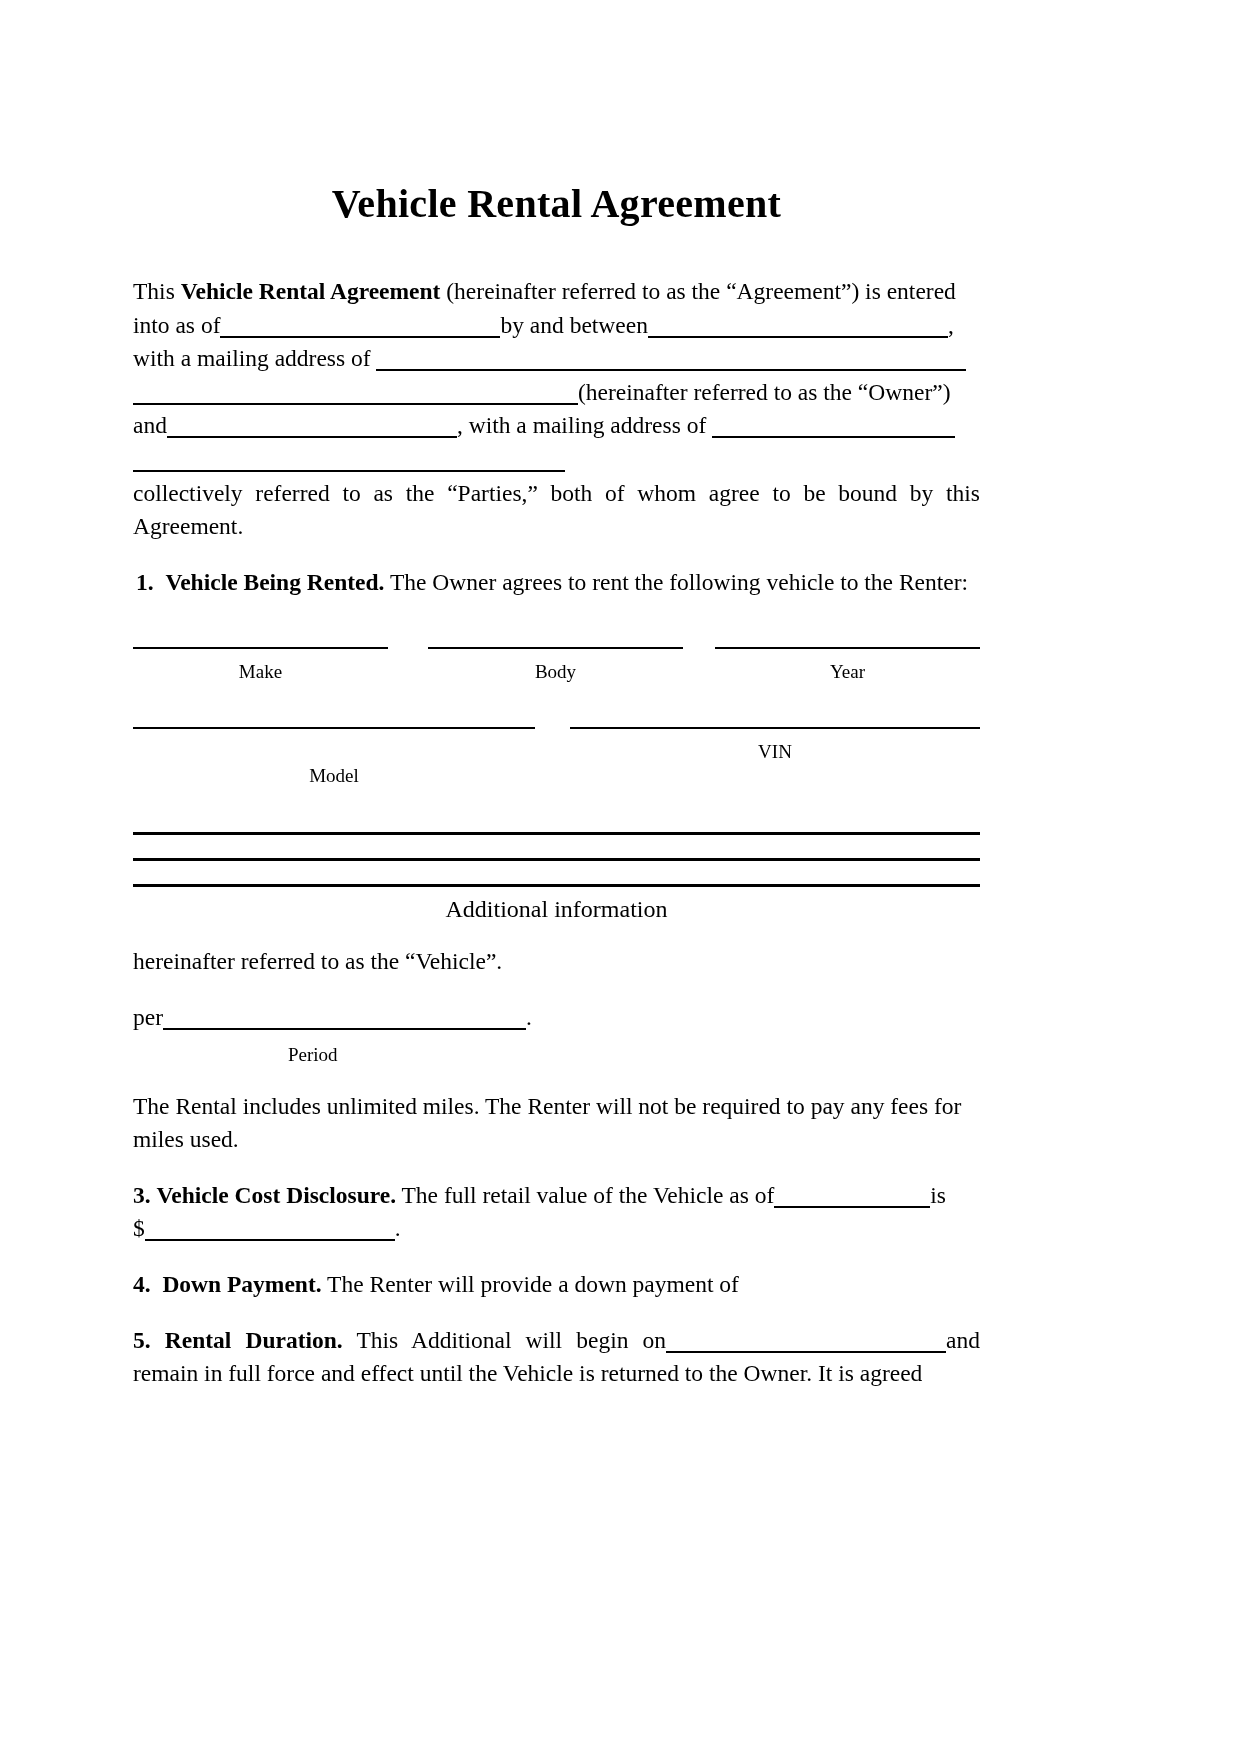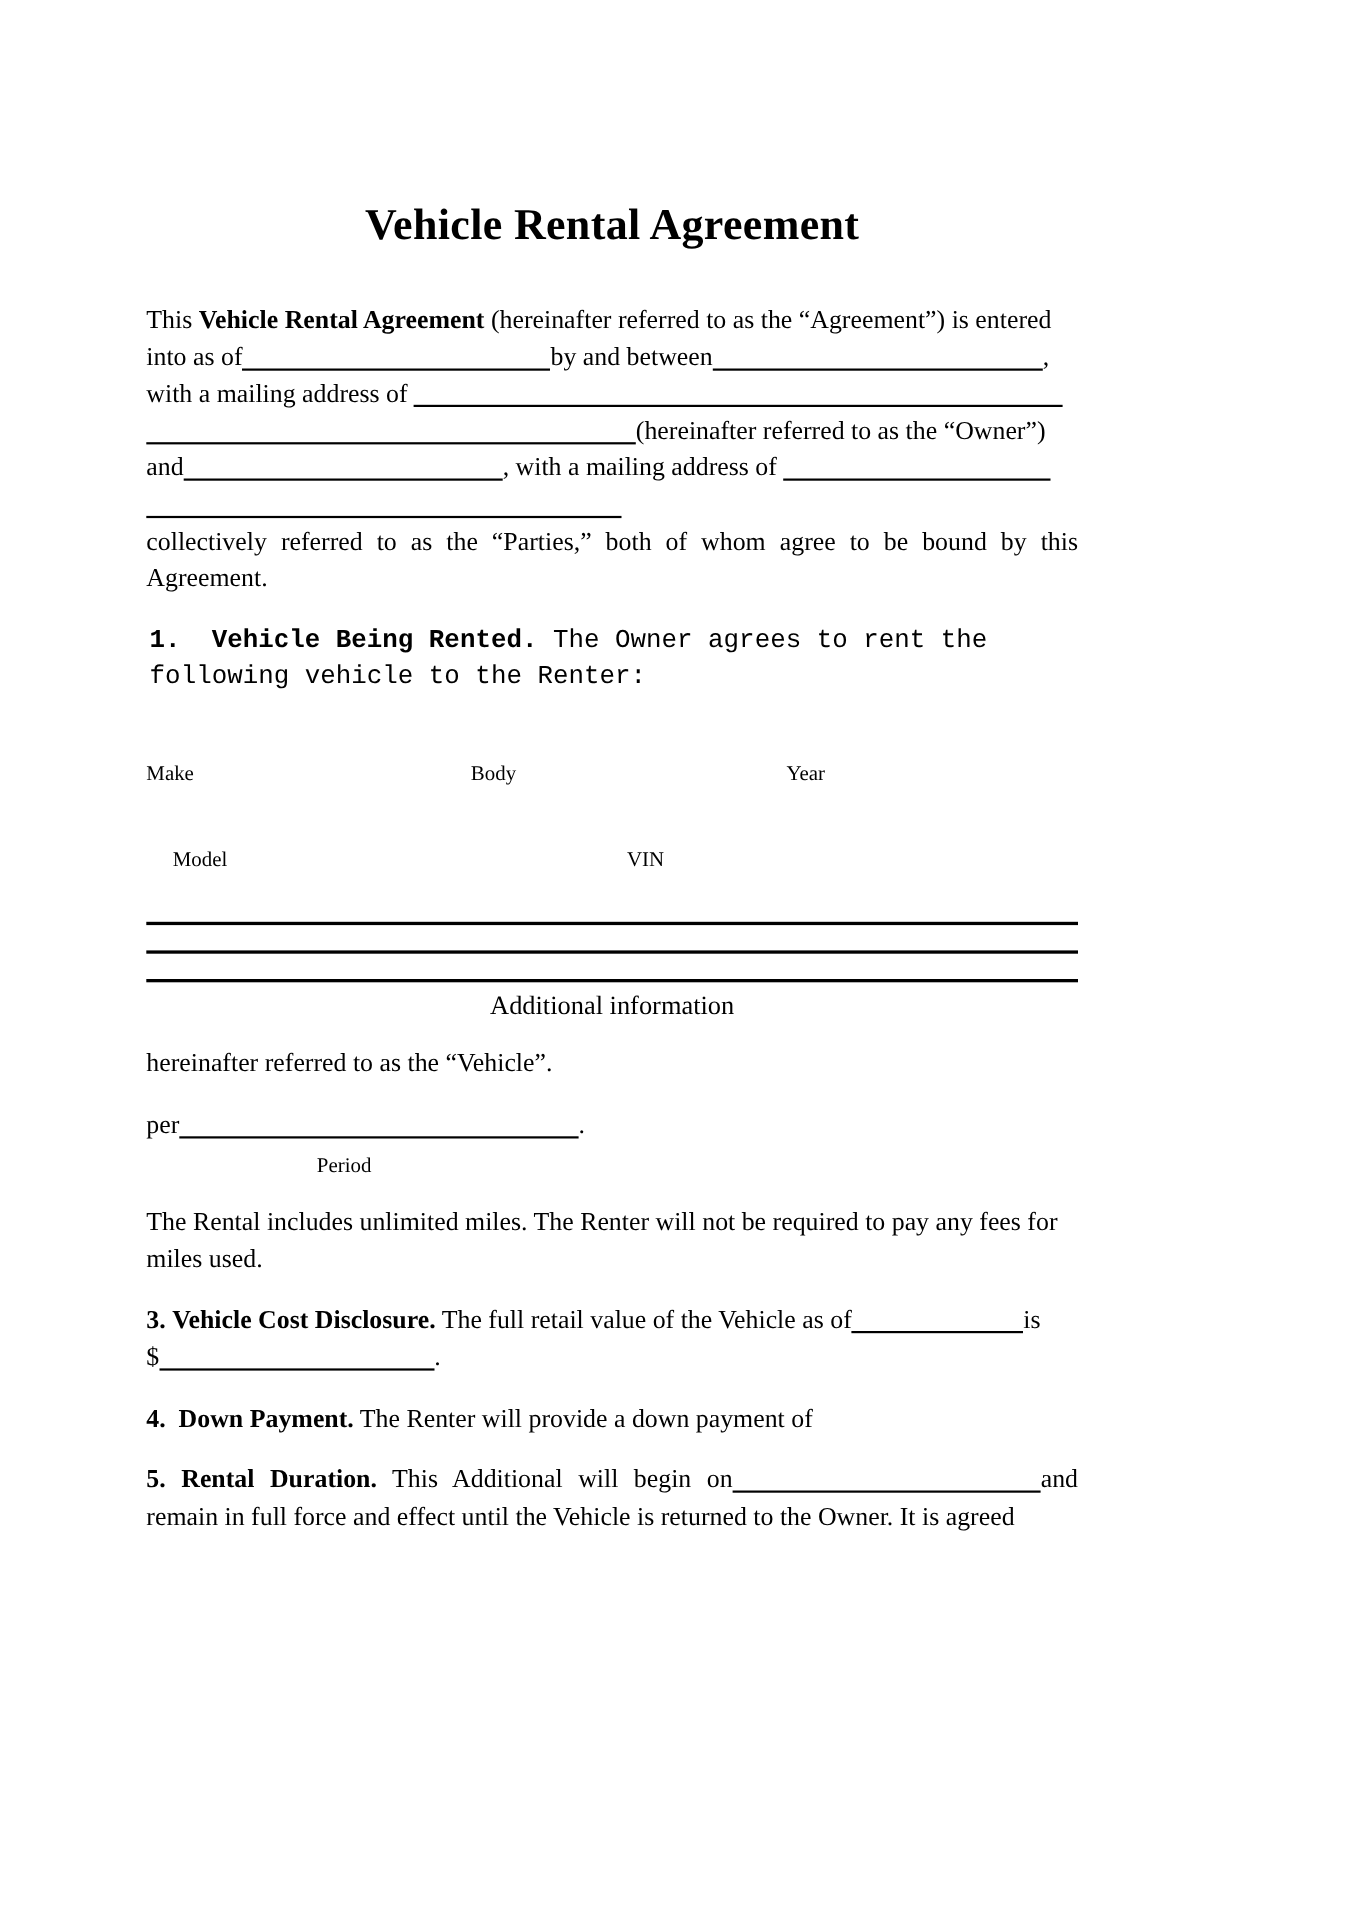--- a/index.html
+++ b/index.html
@@ -62,21 +62,21 @@
   .spacer-22 { height: 22px; }
   .spacer-30 { height: 30px; }
 
   
   .fields-row {
     display: flex;
     width: 847px;
   }
   .field {
     display: flex;
-    flex-direction: row;
+    flex-direction: column;
   }
   .field-line {
     border-bottom: 2.5px solid #000;
     height: 0;
   }
   .field-label {
     text-align: center;
     font-size: 19px;
     line-height: 19px;
     padding-top: 13px;
@@ -131,21 +131,21 @@
     </p>
 
     <p class="para nojust">
       <span class="blank" style="width:432px;"></span>&nbsp;
     </p>
 
     <p class="para">collectively referred to as the “Parties,” both of whom agree to be bound by this Agreement.</p>
 
     <div class="spacer-22"></div>
 
-    <p class="para nojust" style="padding-left:3px;font-family:Liberation Mono, monospace;">
+    <p class="para nojust" style="padding-left:3px;">
       <span class="b">1.</span>&nbsp;&nbsp;<span class="b">Vehicle Being Rented.</span>
       <span>The Owner agrees to rent the following vehicle to the Renter:</span>
     </p>
 
     <div style="height:48px;"></div>
 
     <div class="fields-row">
       <div class="field" style="width:255px;">
         <div class="field-line"></div>
         <div class="field-label">Make</div>

